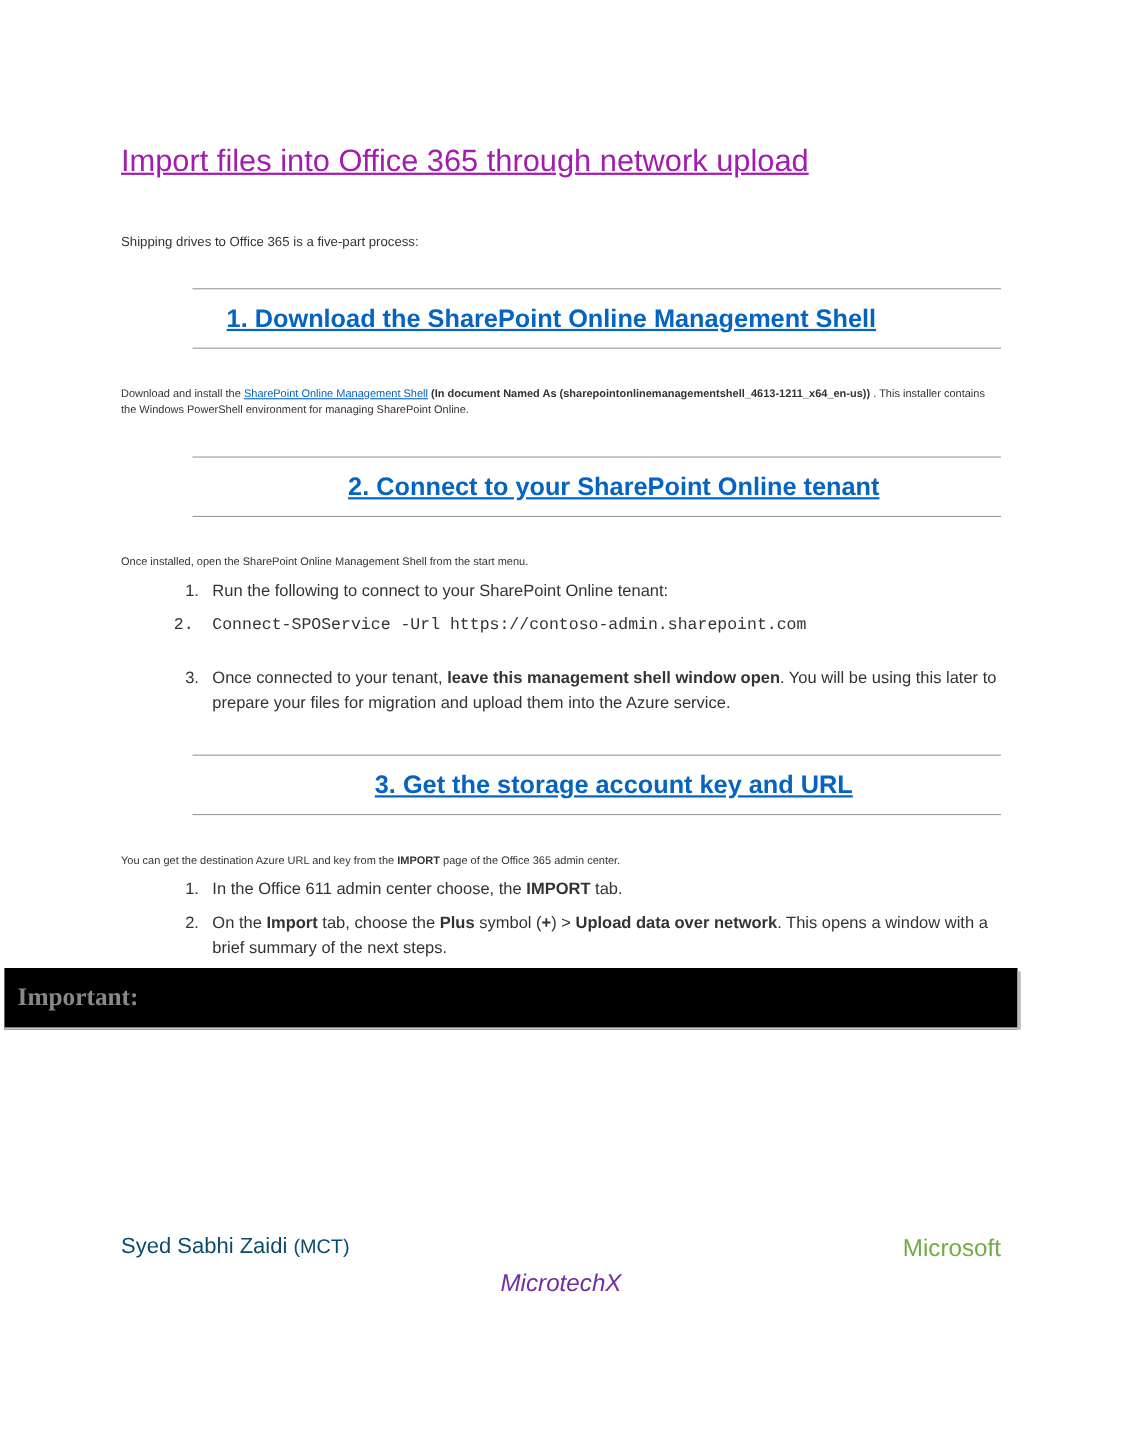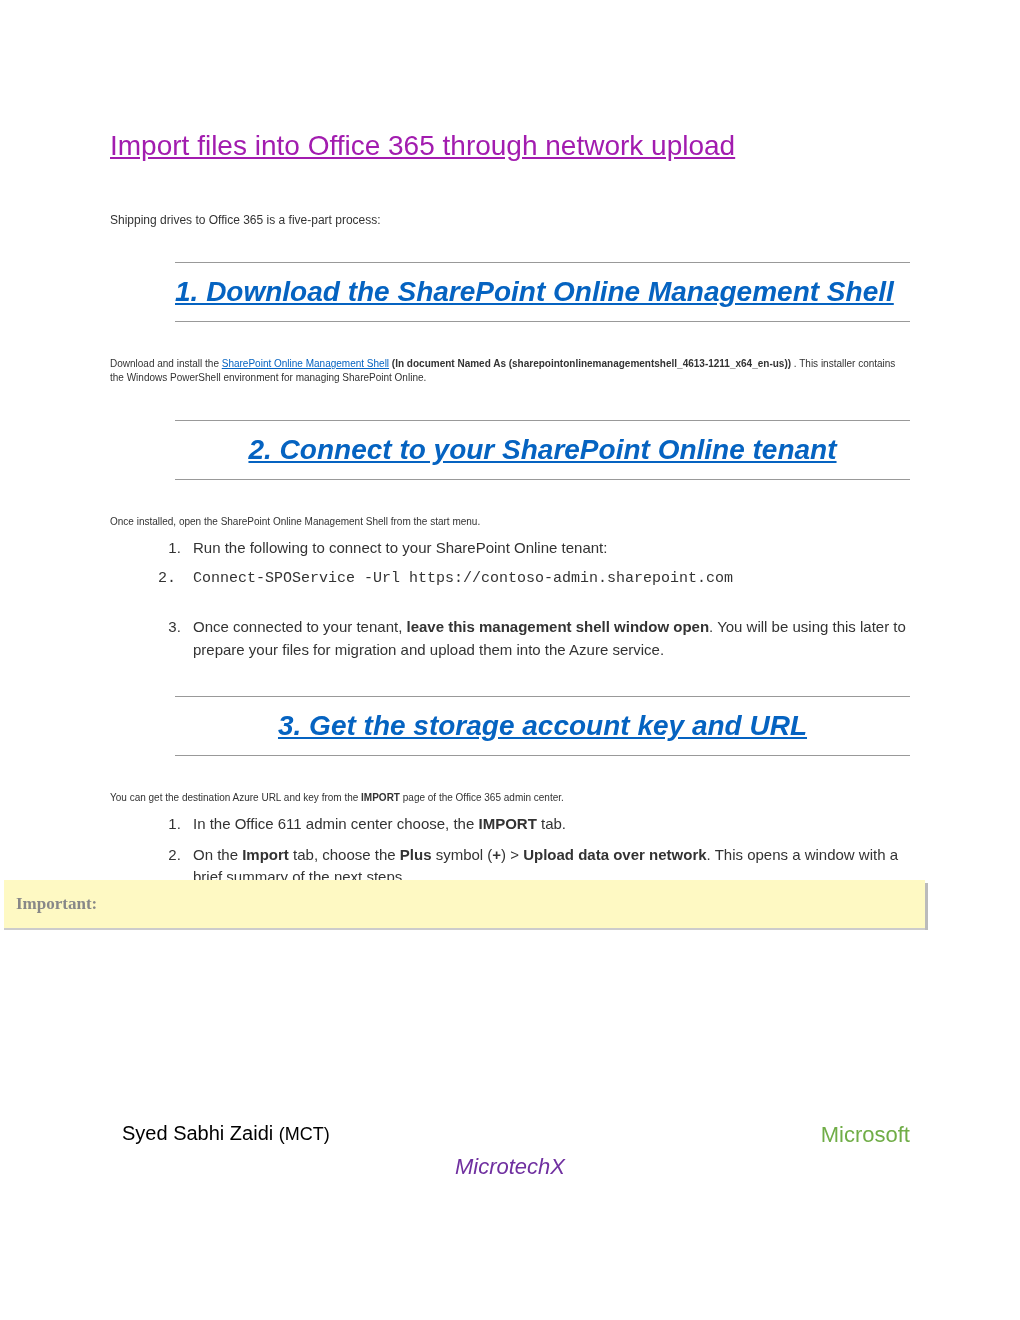--- a/index.html
+++ b/index.html
@@ -32,25 +32,25 @@
     }
     .section-heading-box {
       margin-left: 65px;
       border-top: 1px solid #999;
       border-bottom: 1px solid #999;
       padding: 13px 0;
       margin-bottom: 35px;
     }
     .section-heading {
       color: #0563C1;
-      font-size: 28px;
-      font-style: italic;
+      font-size: 23px;
       font-weight: 600;
       text-decoration: underline;
       text-align: center;
+      margin-left: 31px;
     }
     .section-heading.left {
       text-align: left;
     }
     .para {
       font-size: 10px;
       line-height: 1.4;
       margin-bottom: 35px;
     }
     .link {
@@ -75,25 +75,25 @@
       font-family: Liberation Mono, monospace;
       font-size: 15px;
     }
     .important-box {
       position: absolute;
       left: 4px;
       right: 95px;
       top: 880px;
     }
     .important-header {
-      background: #fef9c3;
+      background: #000000;
       border-bottom: 2px solid #ccc;
       padding: 14px 12px;
       font-family: 'Times New Roman', serif;
-      font-size: 17px;
+      font-size: 23px;
       font-weight: 700;
       color: #888;
       position: relative;
     }
     .important-header::after {
       content: '';
       position: absolute;
       right: -3px;
       top: 3px;
       bottom: -2px;
@@ -122,23 +122,22 @@
       bottom: 138px;
       left: 110px;
       right: 110px;
       height: 60px;
     }
     .footer-left {
       position: absolute;
       left: 0;
       top: 0;
       font-size: 20px;
-      color: #000000;
+      color: #0c4a6e;
       font-weight: 400;
-      margin-left: 12px;
     }
     .footer-left .mct {
       font-family: 'Segoe UI', Arial, sans-serif;
       font-weight: 400;
       font-variant: small-caps;
       font-size: 18px;
     }
     .footer-right {
       position: absolute;
       right: 0;

